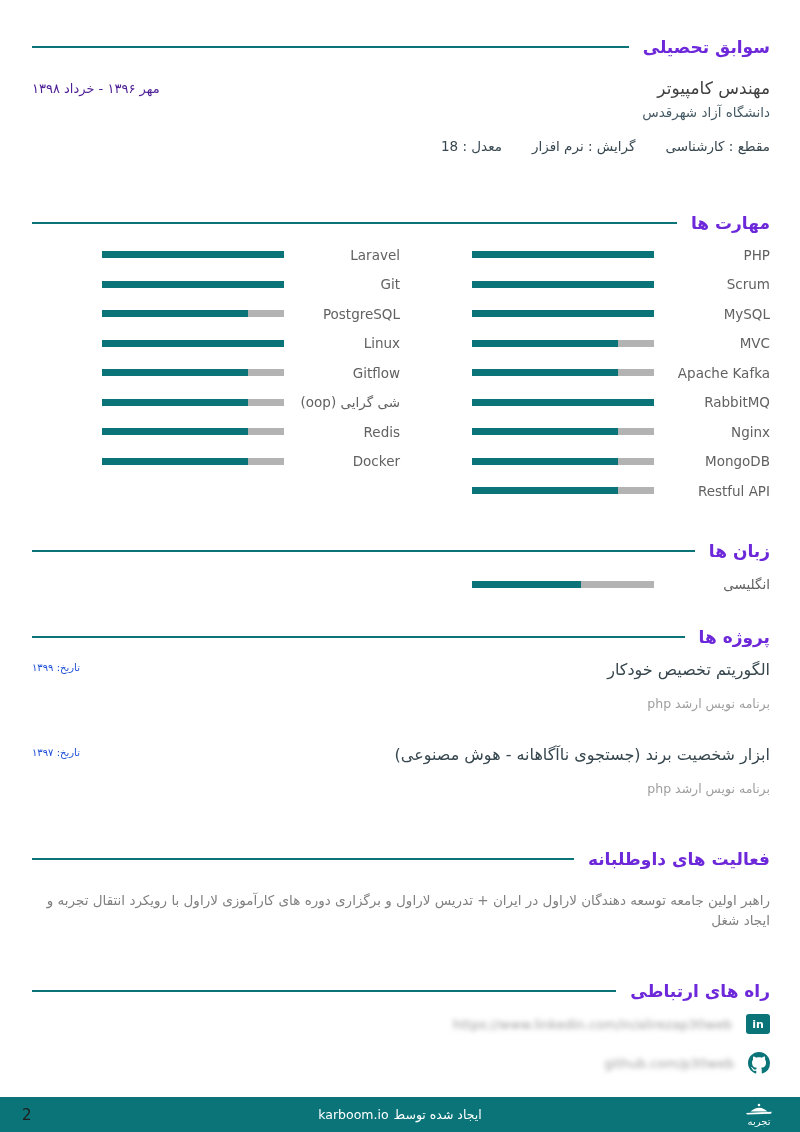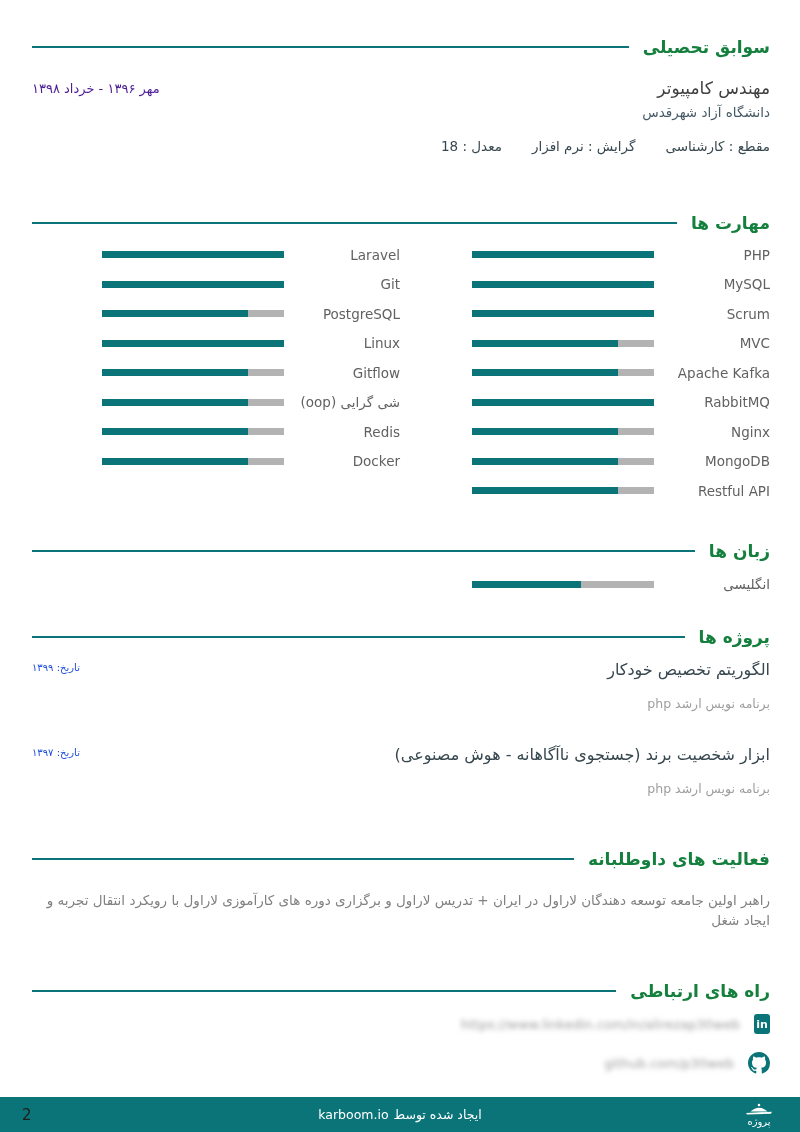--- a/index.html
+++ b/index.html
@@ -11,21 +11,21 @@
     width:800px; height:1132px;
     background:#ffffff;
     direction:rtl;
     padding:34px 30px 0 32px;
     overflow:hidden;
   }
 
   
   .section-header { display:flex; align-items:center; gap:14px; }
   .section-title {
-    color:#15803d; font-size:17px; font-weight:600; line-height:26px;
+    color:#6d28d9; font-size:17px; font-weight:600; line-height:26px;
     white-space:nowrap;
   }
   .section-rule { flex:1; height:2px; background:#0b7479; }
 
   
   .edu-body { display:flex; justify-content:space-between; margin-top:16px; }
   .edu-degree { font-size:17px; font-weight:500; color:#404040; line-height:24px; }
   .edu-university { font-size:13.5px; color:#455a64; line-height:20px; margin-top:2px; }
   .edu-details { display:flex; gap:30px; margin-top:16px; font-size:13.5px; color:#37474f; }
   .edu-date { font-size:13px; color:#4c1d95; padding-top:5px; white-space:nowrap; }
@@ -55,21 +55,21 @@
   .project-role { font-size:12.5px; color:#9e9e9e; margin-top:14px; }
   .project-date { font-size:10px; color:#1d4ed8; padding-top:4px; white-space:nowrap; }
 
   
   .vol-text { margin-top:18px; font-size:13.5px; color:#808080; line-height:20px; }
 
   
   .contact-row { display:flex; align-items:center; gap:14px; margin-top:10px; }
   .contact-row.second { margin-top:18px; }
   .icon-linkedin {
-    width:16px; height:20px; background:#0b7479; border-radius:3px;
+    width:24px; height:20px; background:#0b7479; border-radius:3px;
     color:#fff; font-size:11px; font-weight:bold;
     display:flex; align-items:center; justify-content:center;
     direction:ltr; flex:0 0 auto;
   }
   .icon-github { width:22px; height:22px; flex:0 0 auto; }
   .icon-github svg { width:22px; height:22px; fill:#0b7479; display:block; }
   .contact-link { font-size:13px; color:#9b9b9b; filter:blur(2.6px); direction:ltr; }
 
   
   .footer {
@@ -120,27 +120,27 @@
     </div>
     <div class="skills-cols">
       <div class="skill-col">
           <div class="skill-row">
             <span class="skill-label">PHP</span>
             <span class="skill-bar">
               <span class="skill-fill" style="width: 100%;"></span>
             </span>
           </div>
           <div class="skill-row">
+            <span class="skill-label">Scrum</span>
+            <span class="skill-bar">
+              <span class="skill-fill" style="width: 100%;"></span>
+            </span>
+          </div>
+          <div class="skill-row">
             <span class="skill-label">MySQL</span>
-            <span class="skill-bar">
-              <span class="skill-fill" style="width: 100%;"></span>
-            </span>
-          </div>
-          <div class="skill-row">
-            <span class="skill-label">Scrum</span>
             <span class="skill-bar">
               <span class="skill-fill" style="width: 100%;"></span>
             </span>
           </div>
           <div class="skill-row">
             <span class="skill-label">MVC</span>
             <span class="skill-bar">
               <span class="skill-fill" style="width: 80%;"></span>
             </span>
           </div>
@@ -302,17 +302,17 @@
     <span class="footer-center">
       <span>ایجاد شده توسط</span>
       <span>karboom.io</span>
     </span>
     <span class="footer-logo">
       <svg width="38" height="12" viewBox="0 0 44 14">
         <circle cx="22" cy="2.4" r="1.5" fill="#ffffff"></circle>
         <path d="M12 10 Q22 1 32 10 Z" fill="#ffffff"></path>
         <path d="M7 11.6 L37 10.2 L36 12.4 L8 13.4 Z" fill="#ffffff"></path>
       </svg>
-      <span>پروژه</span>
+      <span>تجربه</span>
     </span>
   </footer>
 
 </div>
 
 </body></html>

